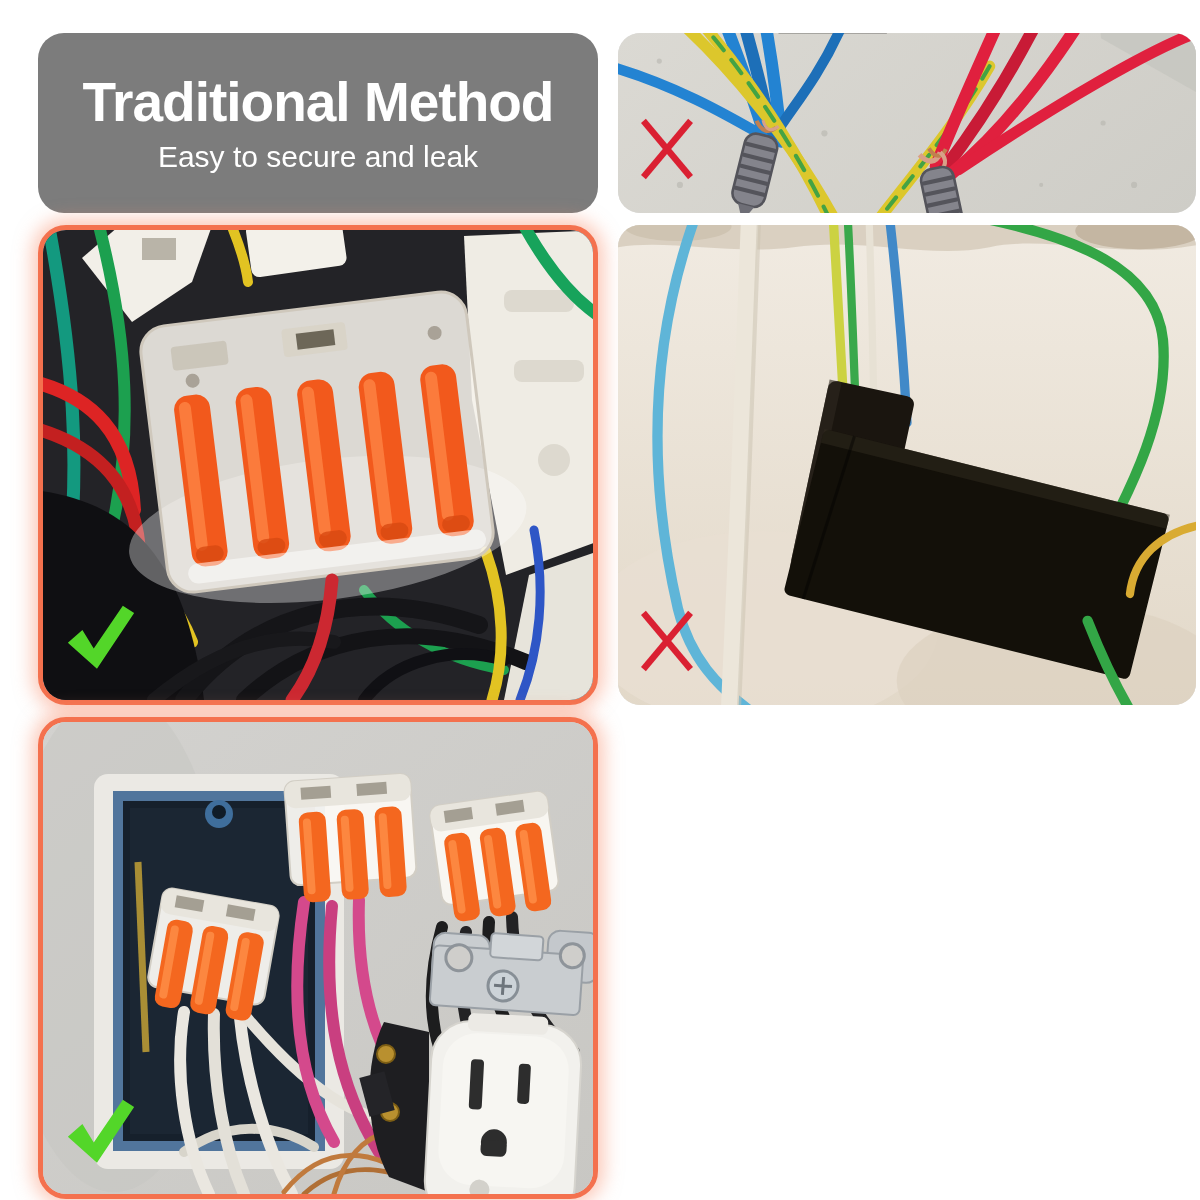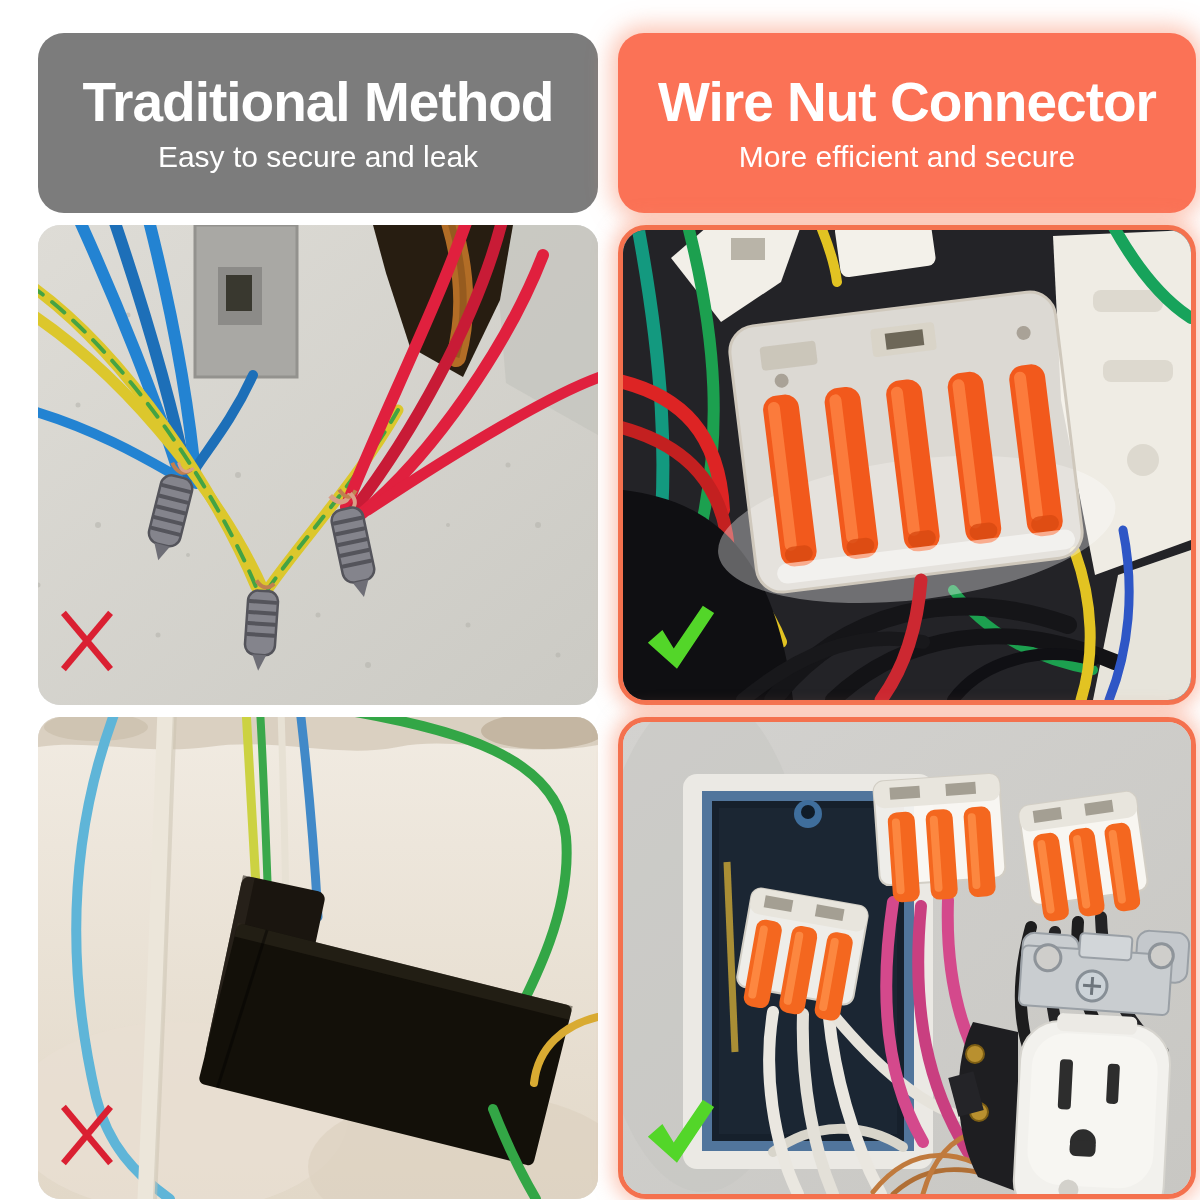--- a/index.html
+++ b/index.html
@@ -31,24 +31,20 @@
 </style>
 </head>
 <body>
 
 <div class="page">
 
   <div class="header header-left">
     <div class="title">Traditional Method</div>
     <div class="subtitle">Easy to secure and leak</div>
   </div>
-  <div class="header header-right">
-    <div class="title">Wire Nut Connector</div>
-    <div class="subtitle">More efficient and secure</div>
-  </div>
 
   <div class="panel plain">
     <svg class="scene" viewBox="0 0 560 480" preserveAspectRatio="xMidYMid slice">
       <defs>
         <linearGradient id="s1w" x1="0" y1="0" x2="1" y2="1">
           <stop offset="0" stop-color="#dedcd6"></stop>
             <stop offset="1" stop-color="#cbcac4"></stop>
         </linearGradient>
       </defs>
       <rect width="560" height="480" fill="url(#s1w)"></rect>

